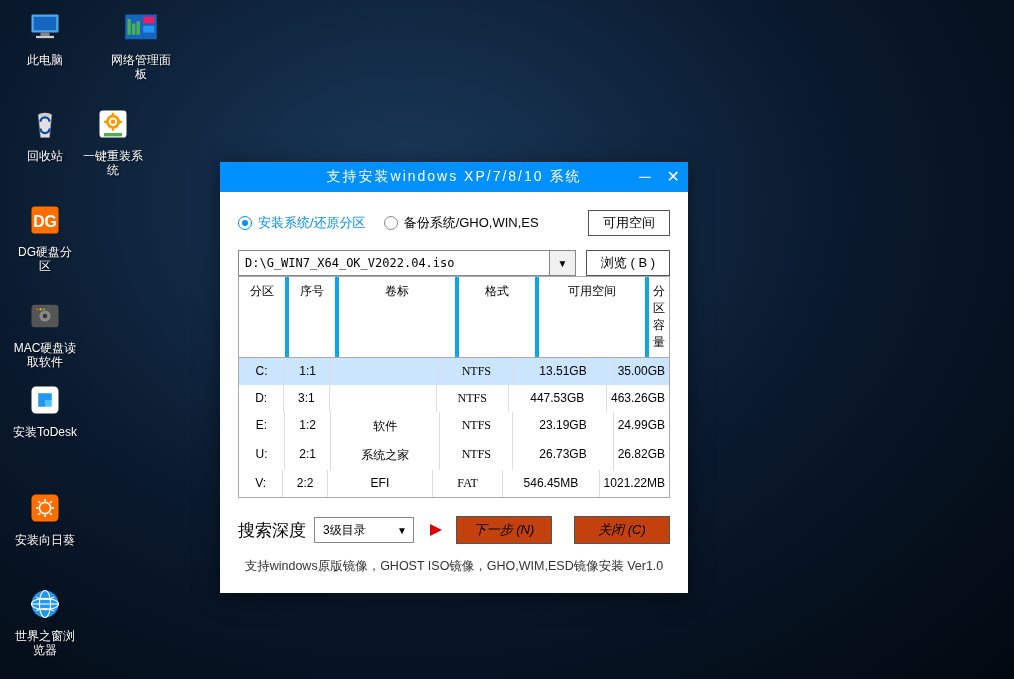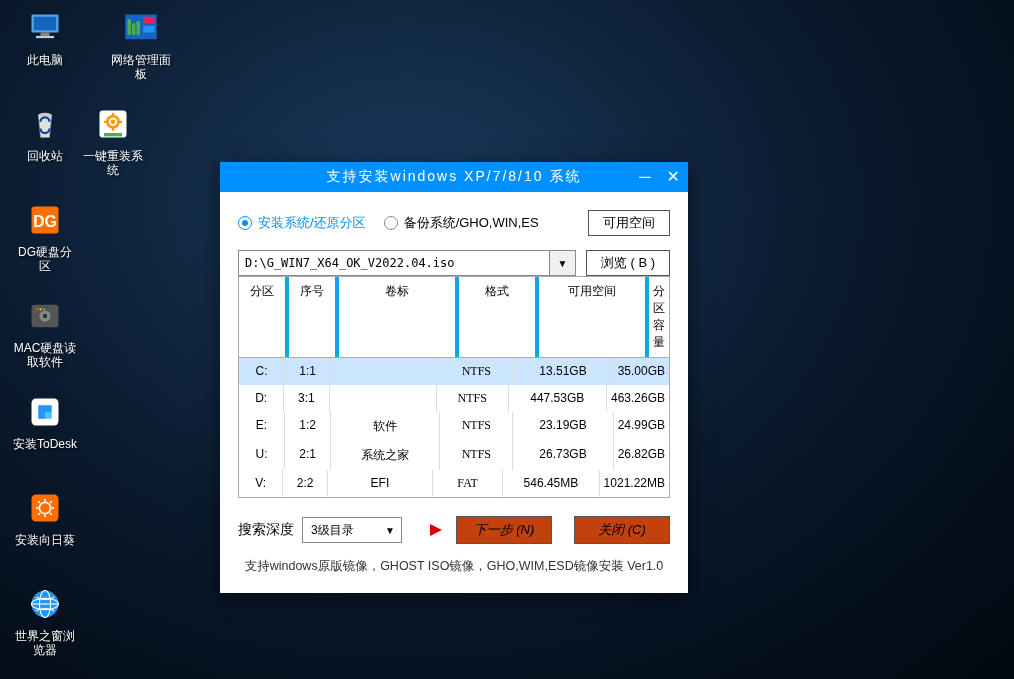--- a/index.html
+++ b/index.html
@@ -168,21 +168,21 @@
     .c-fmt { width: 80px; font-family: Liberation Serif, serif; }
     .c-free { width: 110px; }
     .c-cap { flex: 1; }
     
     .bottom-row {
       display: flex;
       align-items: center;
       gap: 8px;
       margin-bottom: 14px;
     }
-    .search-label { font-size: 14px; }
+    .search-label { font-size: 17px; }
     .search-select {
       border: 1px solid #888;
       width: 100px;
       height: 26px;
       display: flex;
       align-items: center;
       font-size: 12px;
     }
     .search-select-text { flex: 1; padding: 0 8px; }
     .search-select-arrow {
@@ -301,21 +301,21 @@
           <rect x="4" y="6" width="24" height="20" rx="3" fill="#555"></rect>
           <circle cx="16" cy="16" r="5" fill="#888"></circle>
           <circle cx="16" cy="16" r="2" fill="#333"></circle>
           <circle cx="9" cy="10" r="1" fill="#f44"></circle>
           <circle cx="12" cy="10" r="1" fill="#fc0"></circle>
           <circle cx="15" cy="10" r="1" fill="#4c4"></circle>
         </svg>
       </div>
       <div class="icon-label">MAC硬盘读取软件</div>
     </div>
-    <div class="desktop-icon" style="left: 13px; top: 392px;">
+    <div class="desktop-icon" style="left: 13px; top: 380px;">
       <div class="icon-box">
         <svg viewBox="0 0 32 32" width="36" height="36">
           <rect x="4" y="4" width="24" height="24" rx="4" fill="#fff"></rect>
           <path d="M 10 10 L 10 22 L 16 22 L 16 16 L 22 16 L 22 10 Z" fill="#2196f3"></path>
           <rect x="16" y="16" width="6" height="6" fill="#4fc3f7"></rect>
         </svg>
       </div>
       <div class="icon-label">安装ToDesk</div>
     </div>
     <div class="desktop-icon" style="left: 13px; top: 488px;">

